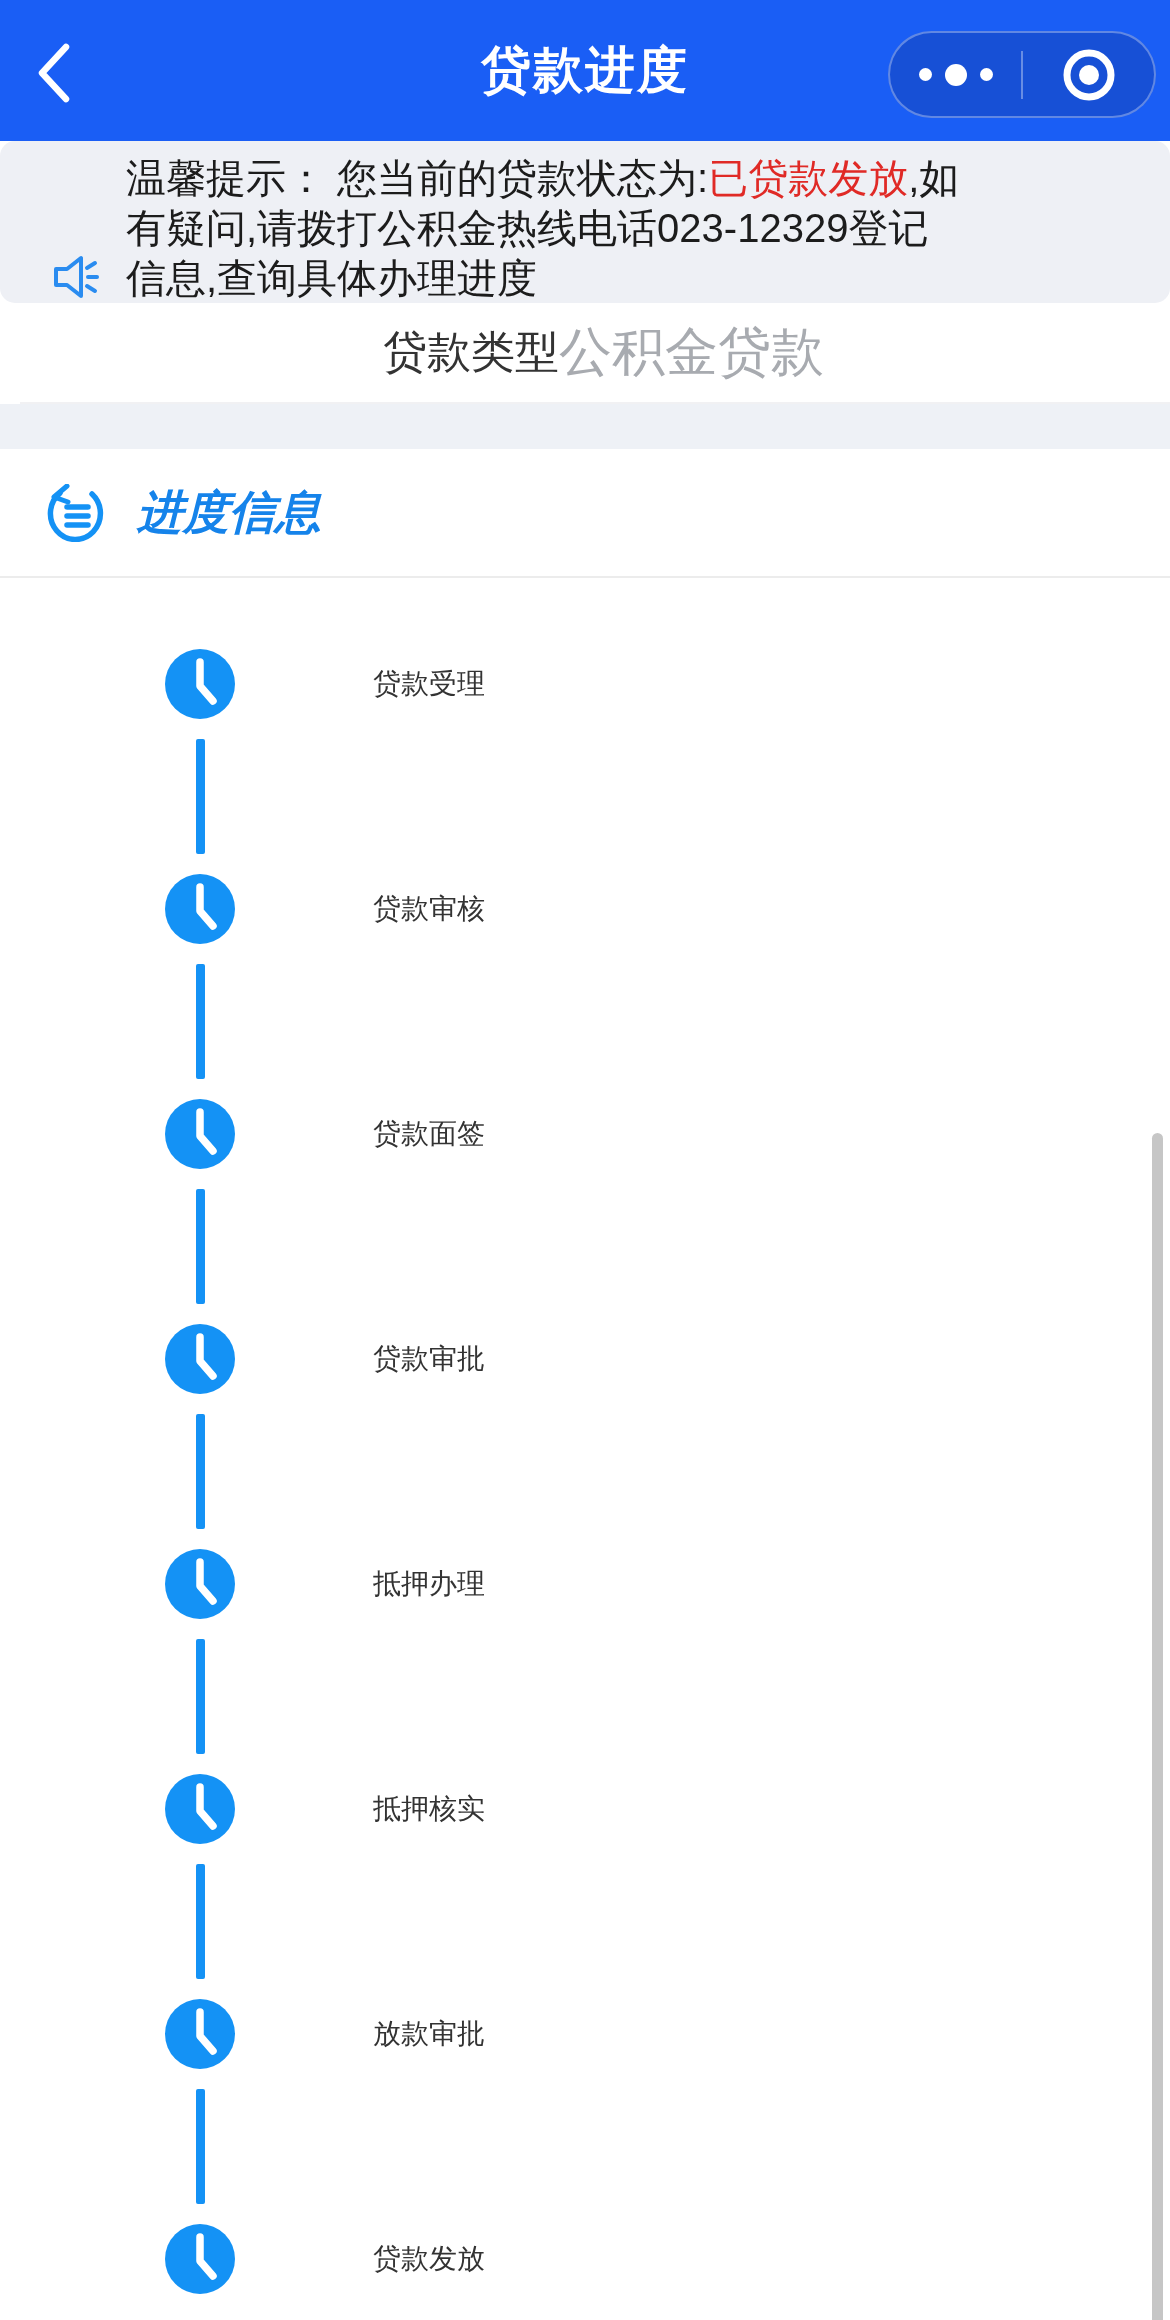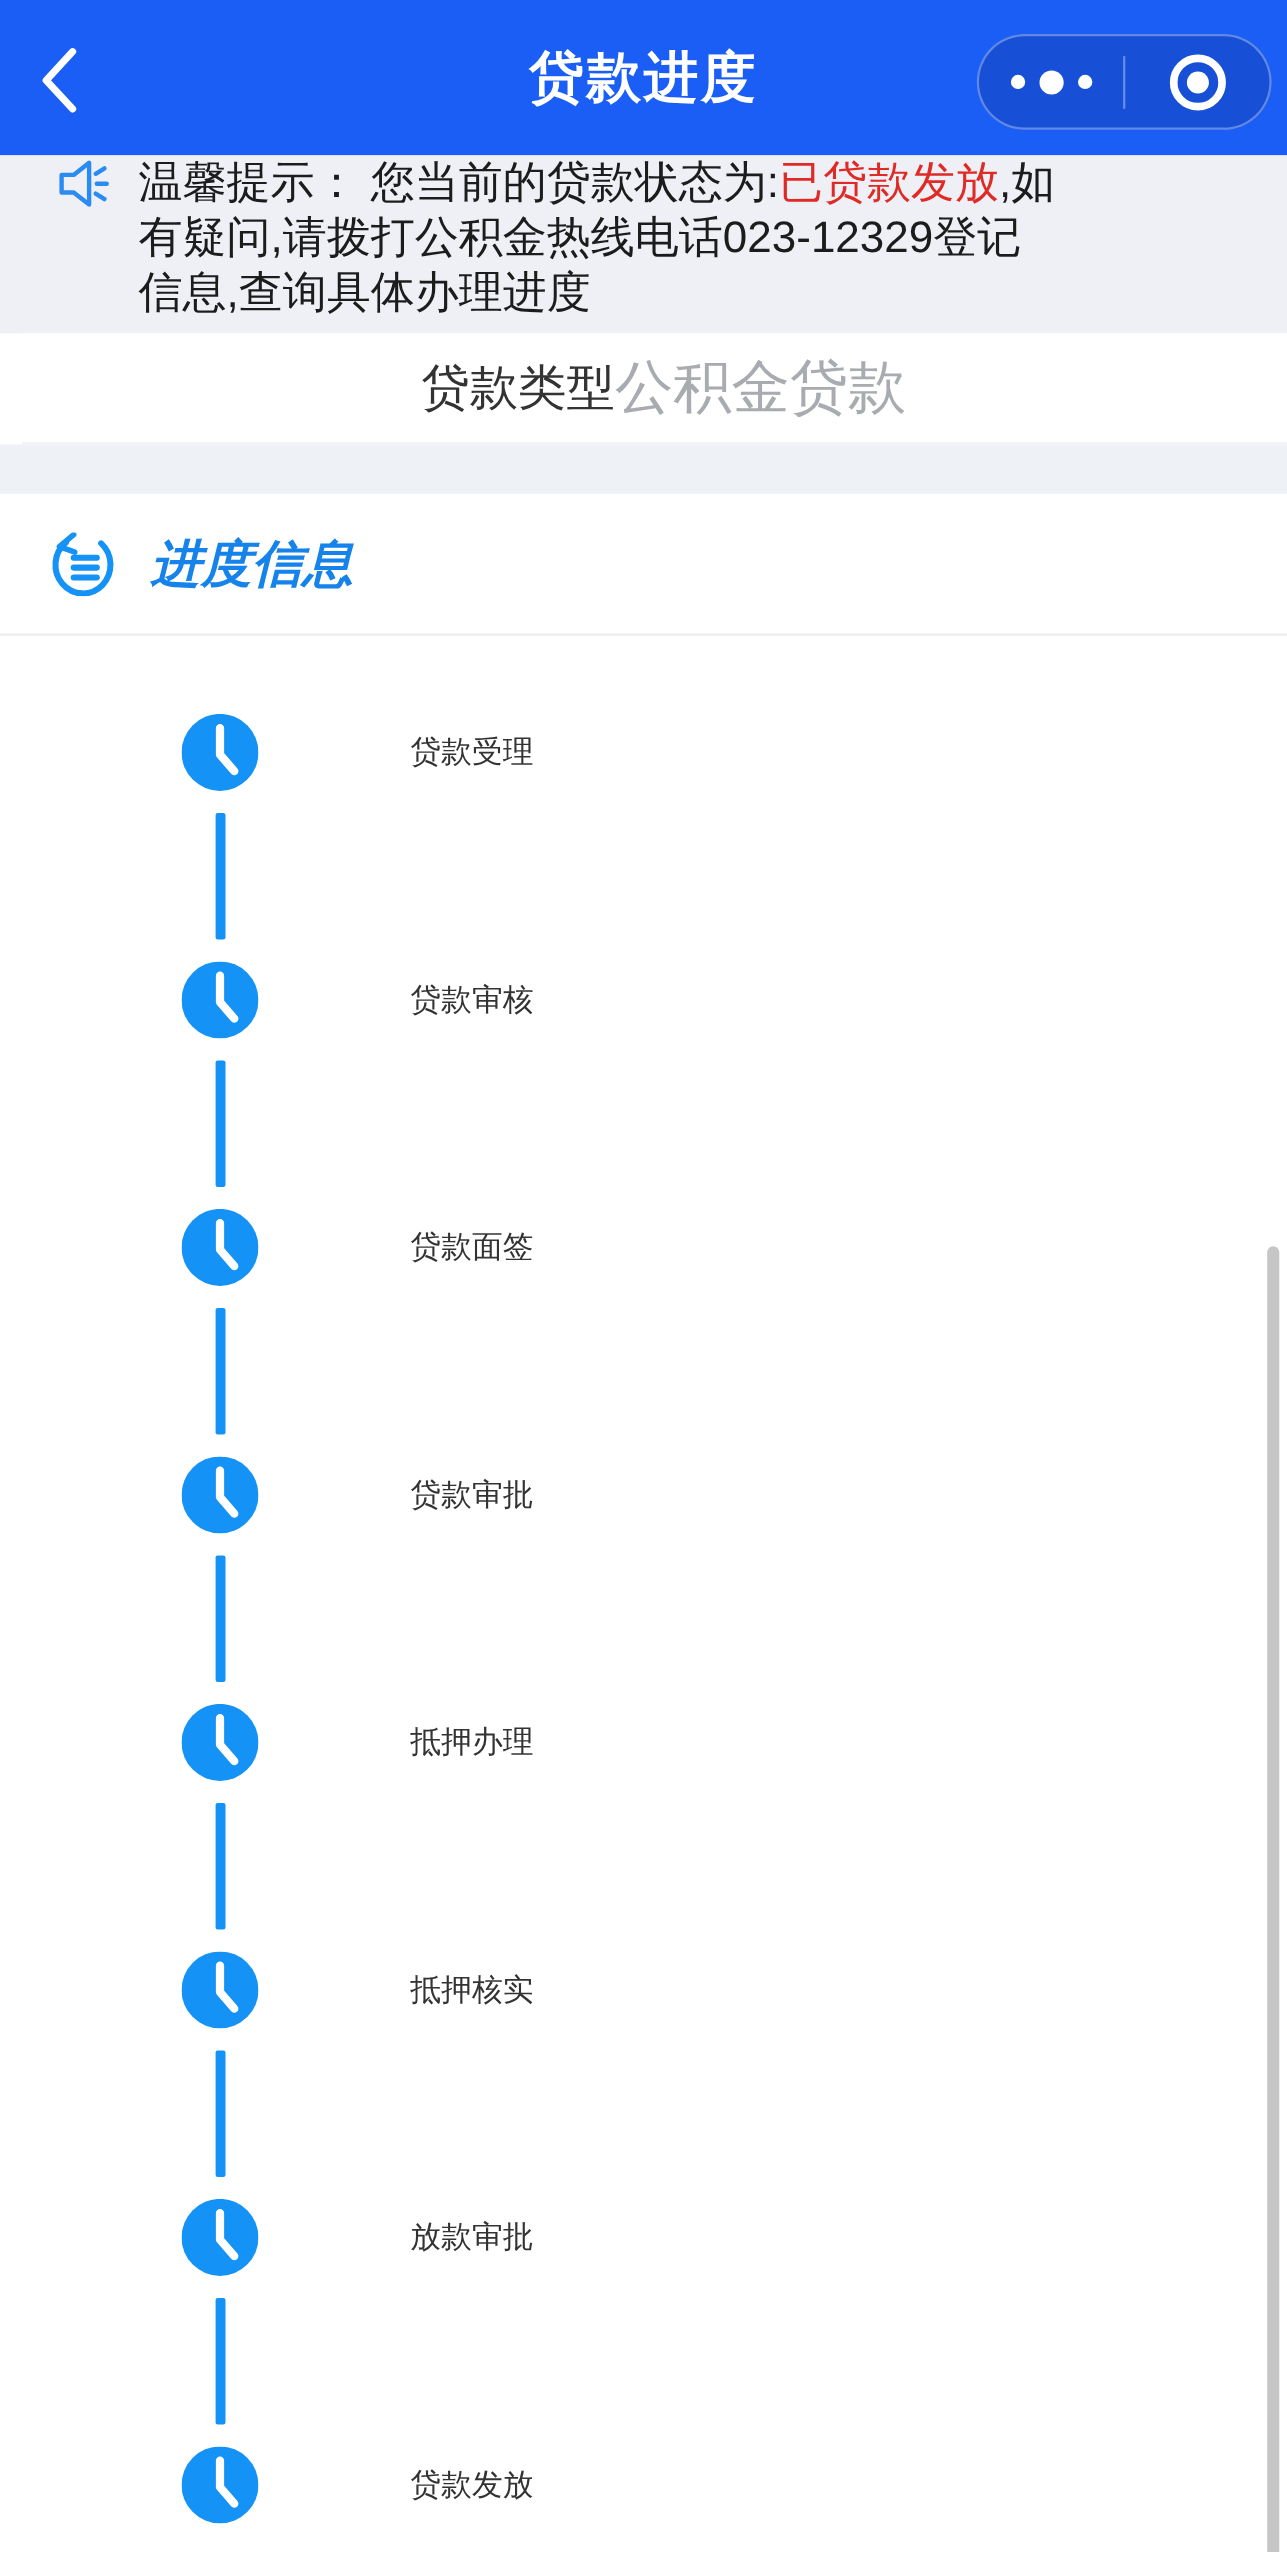--- a/index.html
+++ b/index.html
@@ -45,22 +45,23 @@
   }
   .capsule-half{flex:1;height:100%;display:flex;align-items:center;justify-content:center;cursor:pointer;}
   .capsule-divider{width:2px;height:48px;background:rgba(255,255,255,0.35);}
   .dots{display:flex;align-items:center;gap:13px;}
   .dot{background:#fff;border-radius:50%;width:13px;height:13px;}
   .dot.big{width:22px;height:22px;}
 
   
   .notice{
     height:162px;background:var(--notice_bg);
-    display:flex;align-items:flex-start;
+    display:flex;align-items:flex-end;
     padding:0 30px 0 50px;
+    border-radius:15px;
   }
   .notice-icon{width:52px;height:52px;flex:0 0 auto;margin-right:24px;}
   .notice-text{flex:1;}
   .notice-line{font-size:40px;line-height:50px;color:#1c1c1c;white-space:nowrap;}
   .notice-line .red{color:var(--status_red);}
 
   
   .loan-row{
     height:101px;background:#fff;
     display:flex;align-items:center;justify-content:center;

